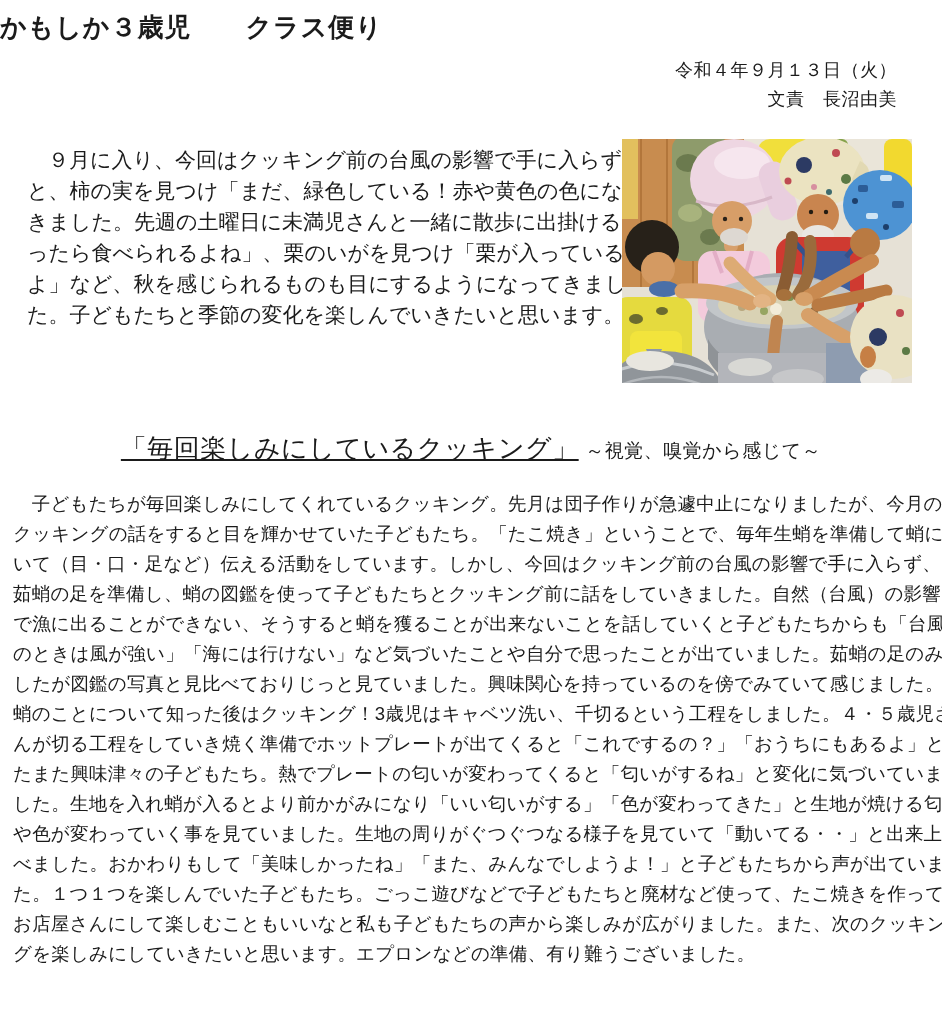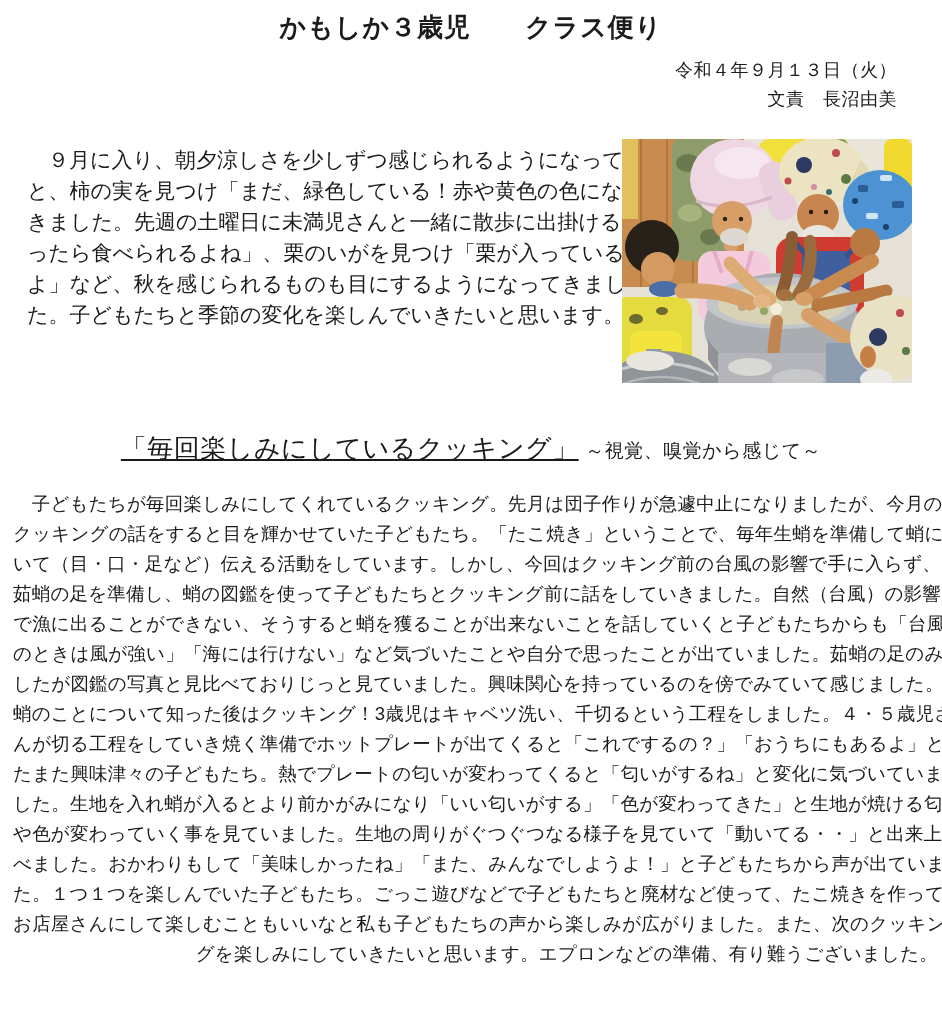--- a/index.html
+++ b/index.html
@@ -4,21 +4,21 @@
 <style>
   html,body{margin:0;padding:0;}
   body{
     width:942px;height:1024px;background:#ffffff;position:relative;
     font-family:"Liberation Sans","DejaVu Sans",sans-serif;
     color:#1b1b1b;overflow:hidden;
   }
   .page{position:absolute;inset:0;background:#ffffff;}
   .title{
     position:absolute;top:10px;left:0;width:942px;margin:0;
-    text-align:center;font-size:26px;font-weight:700;letter-spacing:1px;
+    text-align:left;font-size:26px;font-weight:700;letter-spacing:1px;
   }
   .meta{
     position:absolute;top:56px;right:45px;text-align:right;
     font-size:18px;line-height:29px;letter-spacing:0.5px;
   }
   .intro{
     position:absolute;left:27px;top:144px;width:590px;
     font-size:21px;line-height:31px;
   }
   .intro-line{white-space:pre;}
@@ -28,38 +28,38 @@
   }
   .photo svg{display:block;width:290px;height:244px;}
   .heading{
     position:absolute;top:431px;left:0;width:942px;margin:0;
     text-align:center;font-weight:400;
   }
   .heading-main{font-size:26px;letter-spacing:0.5px;text-decoration:underline;}
   .heading-sub{font-size:19px;letter-spacing:0.5px;}
   .body-text{
     position:absolute;left:13px;top:489px;width:925px;
-    font-size:18.5px;line-height:30px;letter-spacing:0.2px;text-align:right;
+    font-size:18.5px;line-height:30px;letter-spacing:0.2px;
   }
   .body-line{white-space:pre;}
 </style>
 </head>
 <body>
 
 <div class="page">
 
   <h1 class="title">かもしか３歳児　　クラス便り</h1>
 
   <div class="meta">
     <div>令和４年９月１３日（火）</div>
     <div>文責　長沼由美</div>
   </div>
 
   <div class="intro">
-      <div class="intro-line">　９月に入り、朝夕涼しさを少しずつ感じられるようになって</div>
+      <div class="intro-line">　９月に入り、今回はクッキング前の台風の影響で手に入らず</div>
       <div class="intro-line">と、柿の実を見つけ「まだ、緑色している！赤や黄色の色にな</div>
       <div class="intro-line">きました。先週の土曜日に未満児さんと一緒に散歩に出掛ける</div>
       <div class="intro-line">ったら食べられるよね」、栗のいがを見つけ「栗が入っている</div>
       <div class="intro-line">よ」など、秋を感じられるものも目にするようになってきまし</div>
       <div class="intro-line">た。子どもたちと季節の変化を楽しんでいきたいと思います。</div>
     </div>
 
   <figure class="photo">
     <svg viewBox="0 0 290 244" preserveAspectRatio="none">
 

